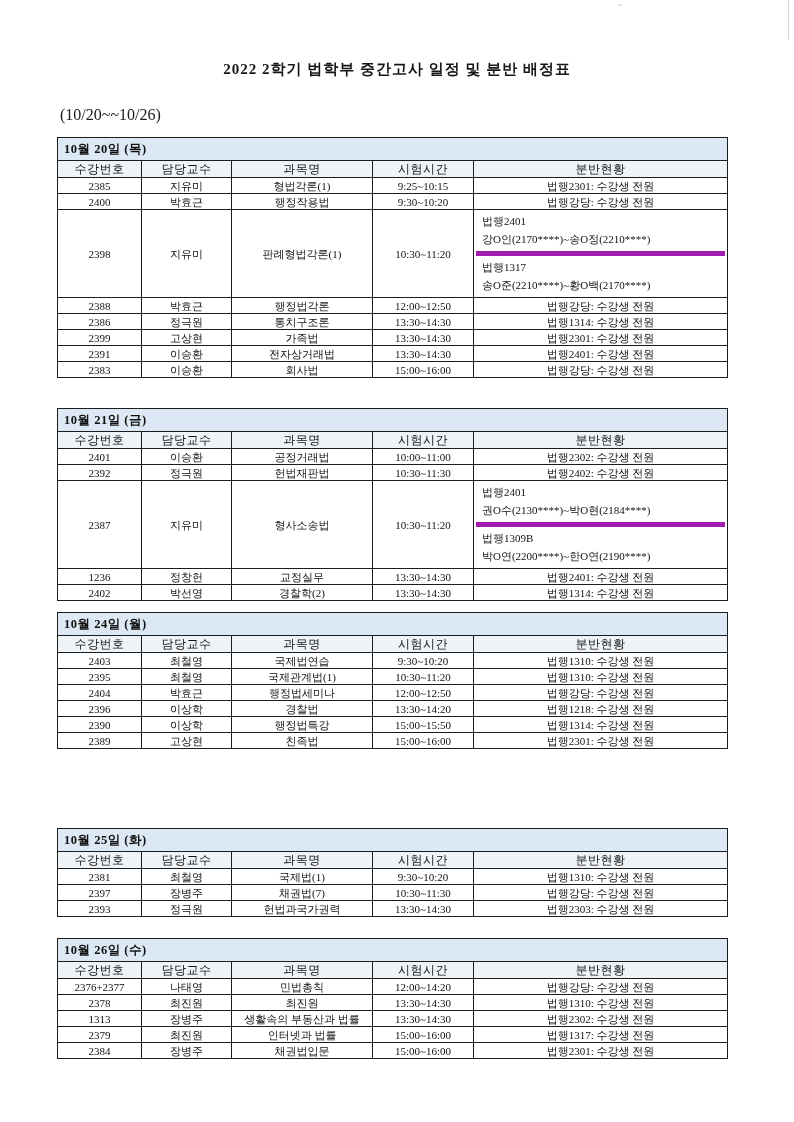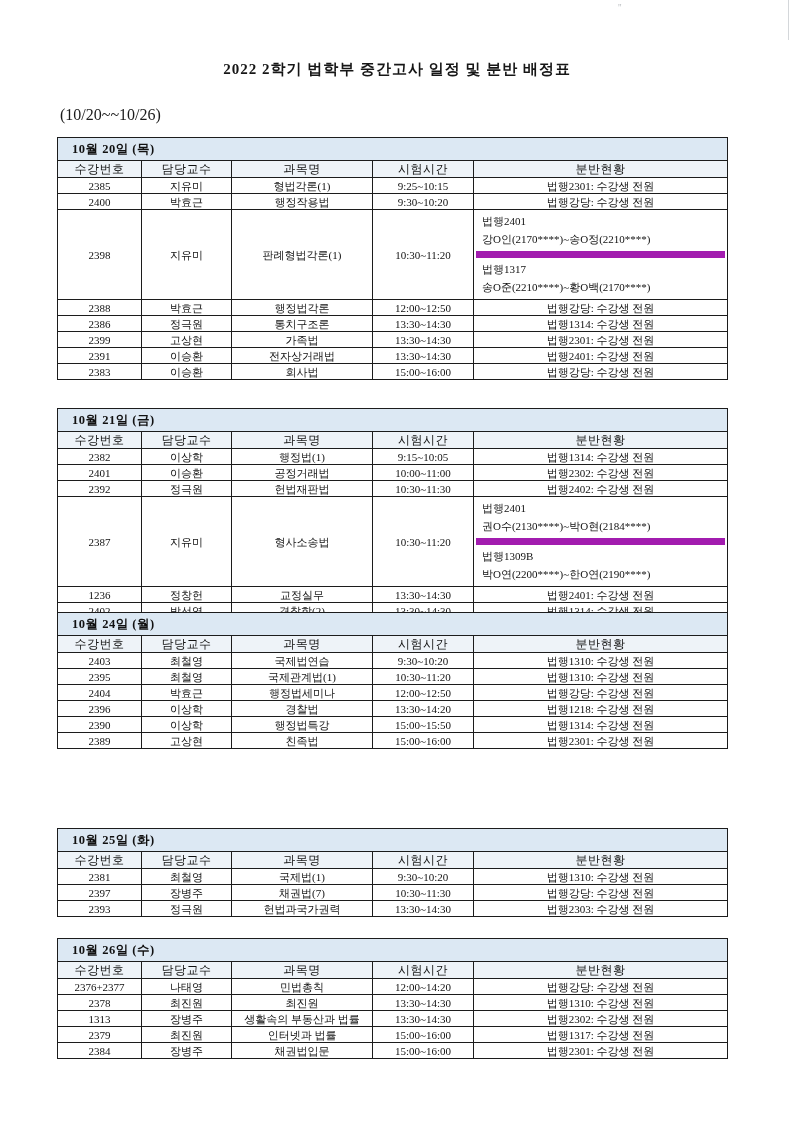--- a/index.html
+++ b/index.html
@@ -58,21 +58,21 @@
     overflow: hidden;
     white-space: nowrap;
     line-height: 14px;
   }
   tr.date-row td {
     background: #dce8f3;
     text-align: left;
     font-weight: bold;
     font-size: 12.5px;
     height: 22px;
-    padding-left: 14px;
+    padding-left: 6px;
     letter-spacing: 0.5px;
   }
   tr.head-row td {
     background: #eef3f8;
     height: 16px;
     font-size: 12px;
     letter-spacing: 0.5px;
   }
   tr.data-row td { height: 15px; }
   td.split-cell {
@@ -82,21 +82,21 @@
   .sub {
     padding: 2px 6px 3px 6px;
     text-align: left;
   }
   .sub div {
     line-height: 18px;
     text-align: left;
     white-space: nowrap;
     overflow: hidden;
   }
-  .sub2 { border-top: 7px solid #a21caf; }
+  .sub2 { border-top: 5px solid #a21caf; }
 
   .artifact {
     position: absolute;
     color: #b9bcbf;
     font-size: 10px;
   }
   .artifact-line {
     position: absolute;
     top: 0;
     right: 5px;
@@ -216,27 +216,20 @@
           <td colspan="5">10월 21일 (금)</td>
         </tr>
         <tr class="head-row">
           <td>수강번호</td>
           <td>담당교수</td>
           <td>과목명</td>
           <td>시험시간</td>
           <td>분반현황</td>
         </tr>
         <tr class="data-row">
-          <td>2382</td>
-          <td>이상학</td>
-          <td>행정법(1)</td>
-          <td>9:15~10:05</td>
-          <td>법행1314: 수강생 전원</td>
-        </tr>
-        <tr class="data-row">
           <td>2401</td>
           <td>이승환</td>
           <td>공정거래법</td>
           <td>10:00~11:00</td>
           <td>법행2302: 수강생 전원</td>
         </tr>
         <tr class="data-row">
           <td>2392</td>
           <td>정극원</td>
           <td>헌법재판법</td>

